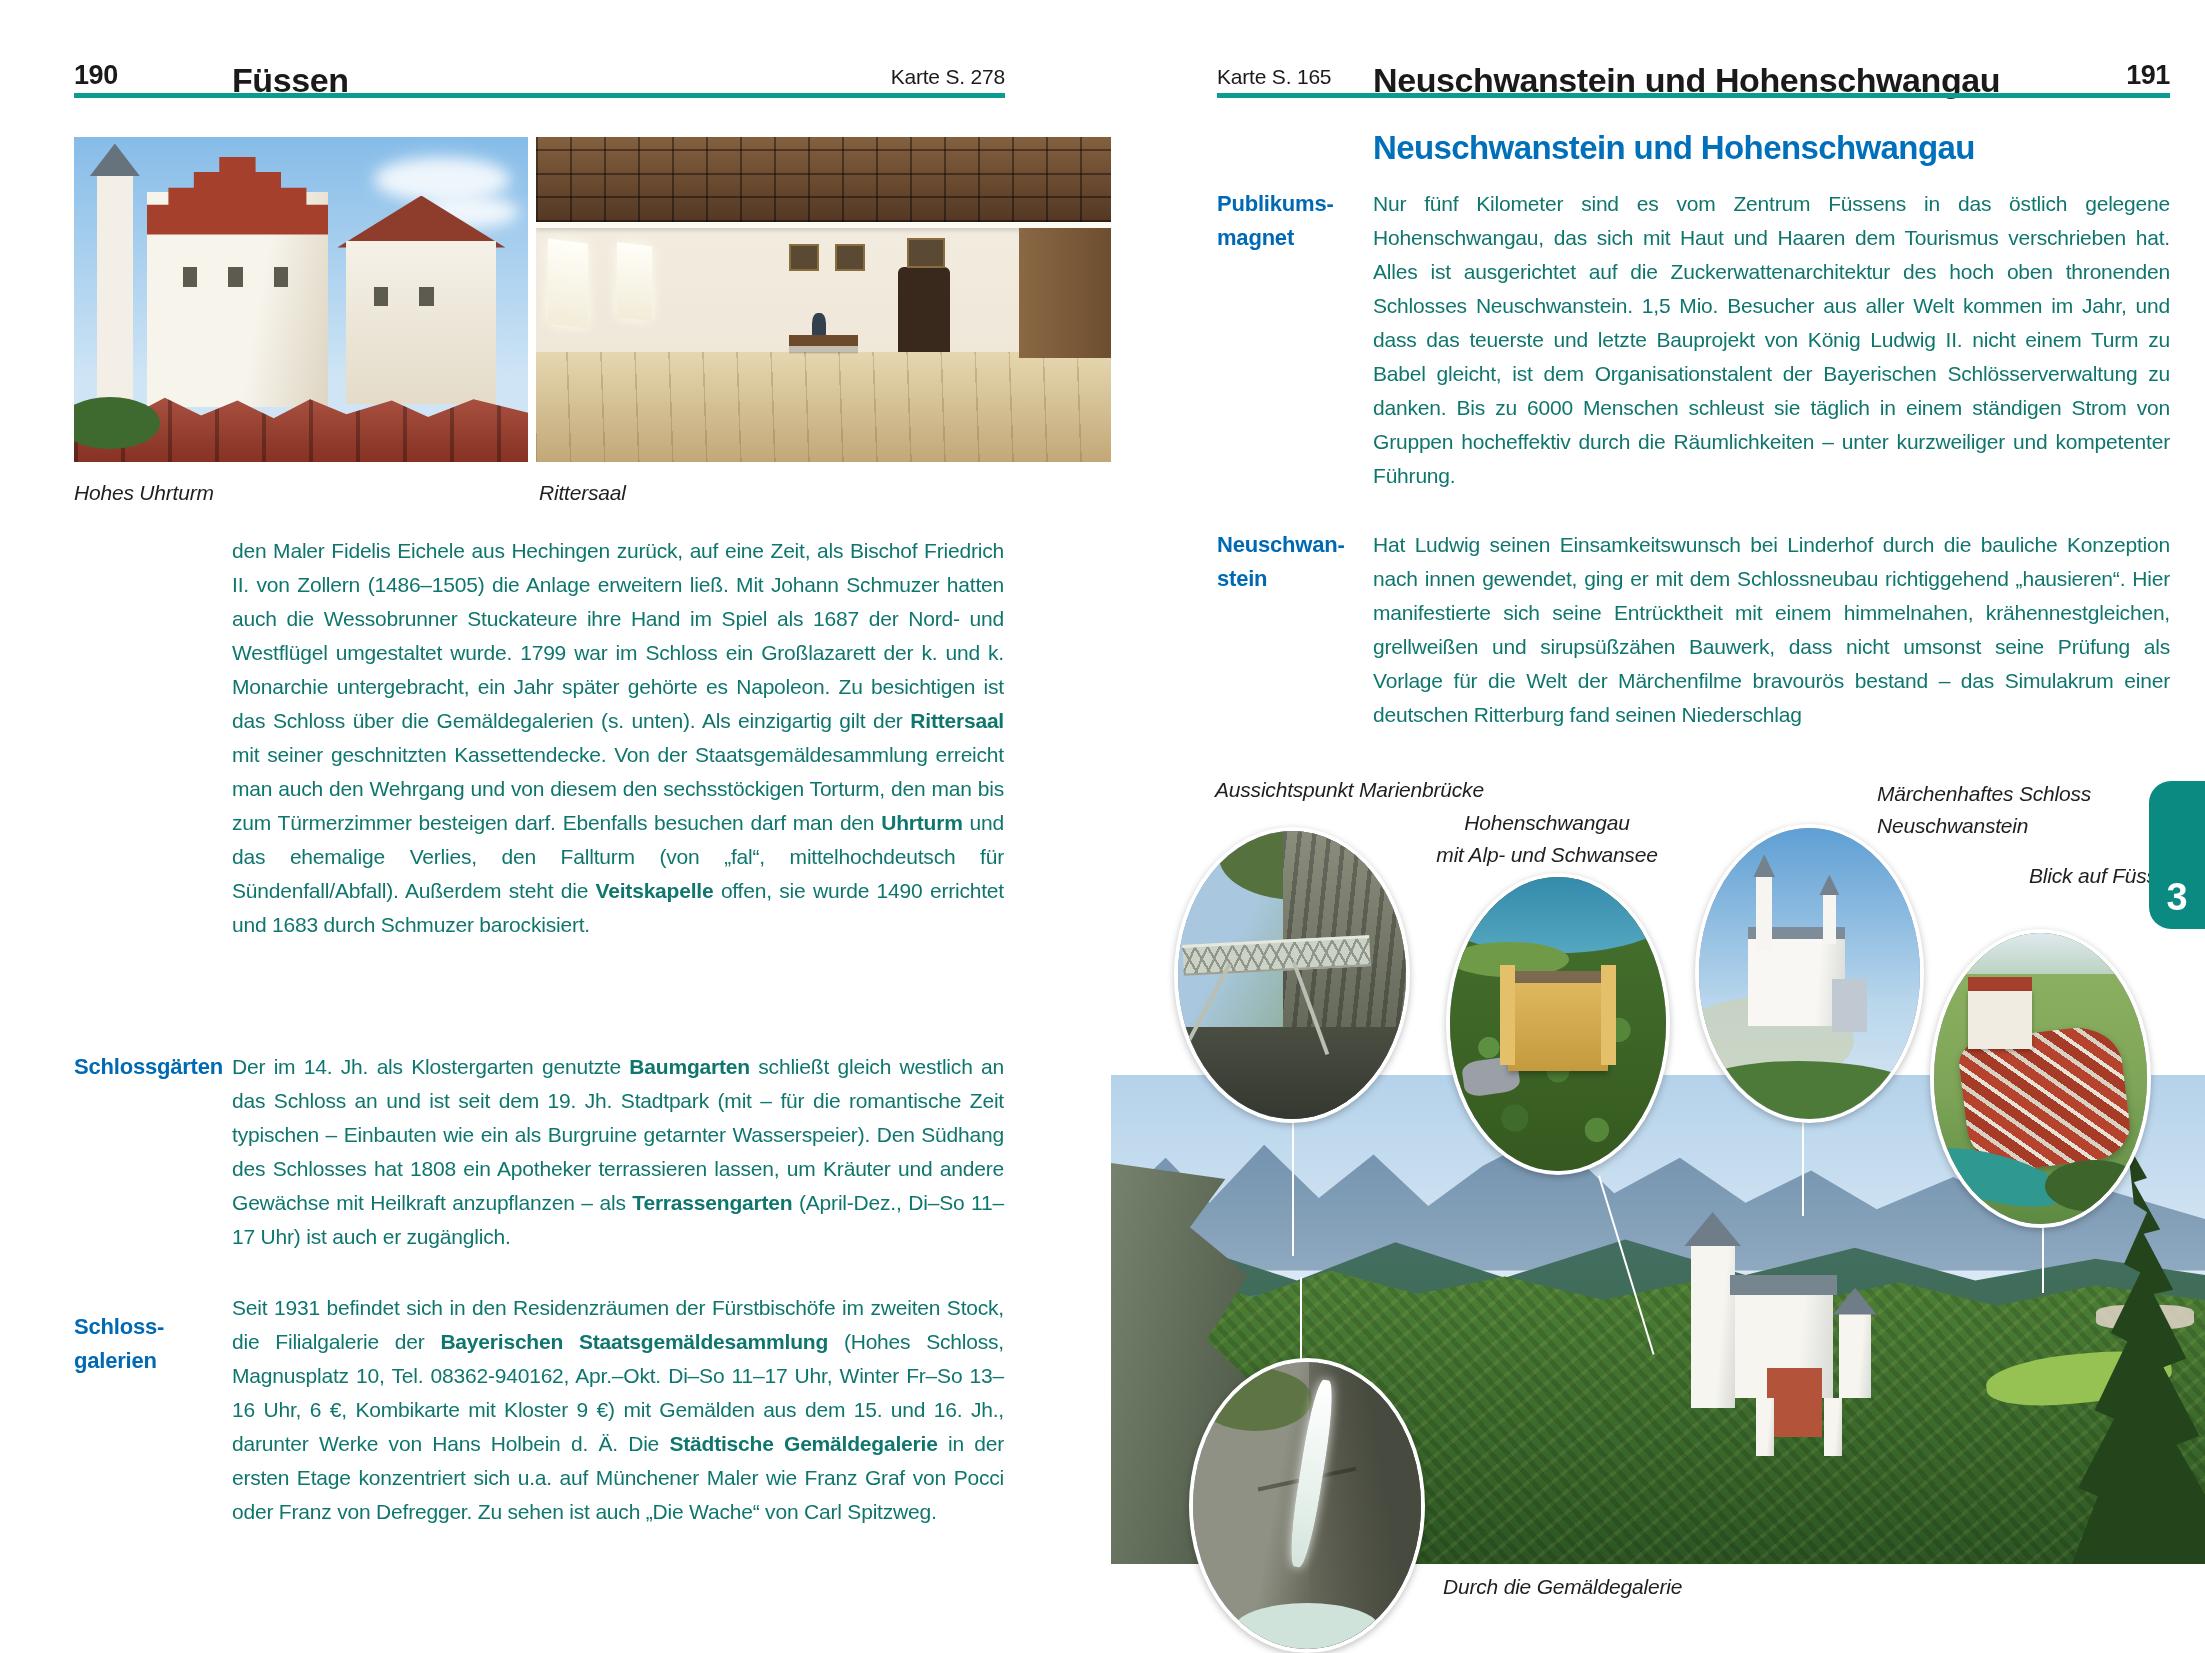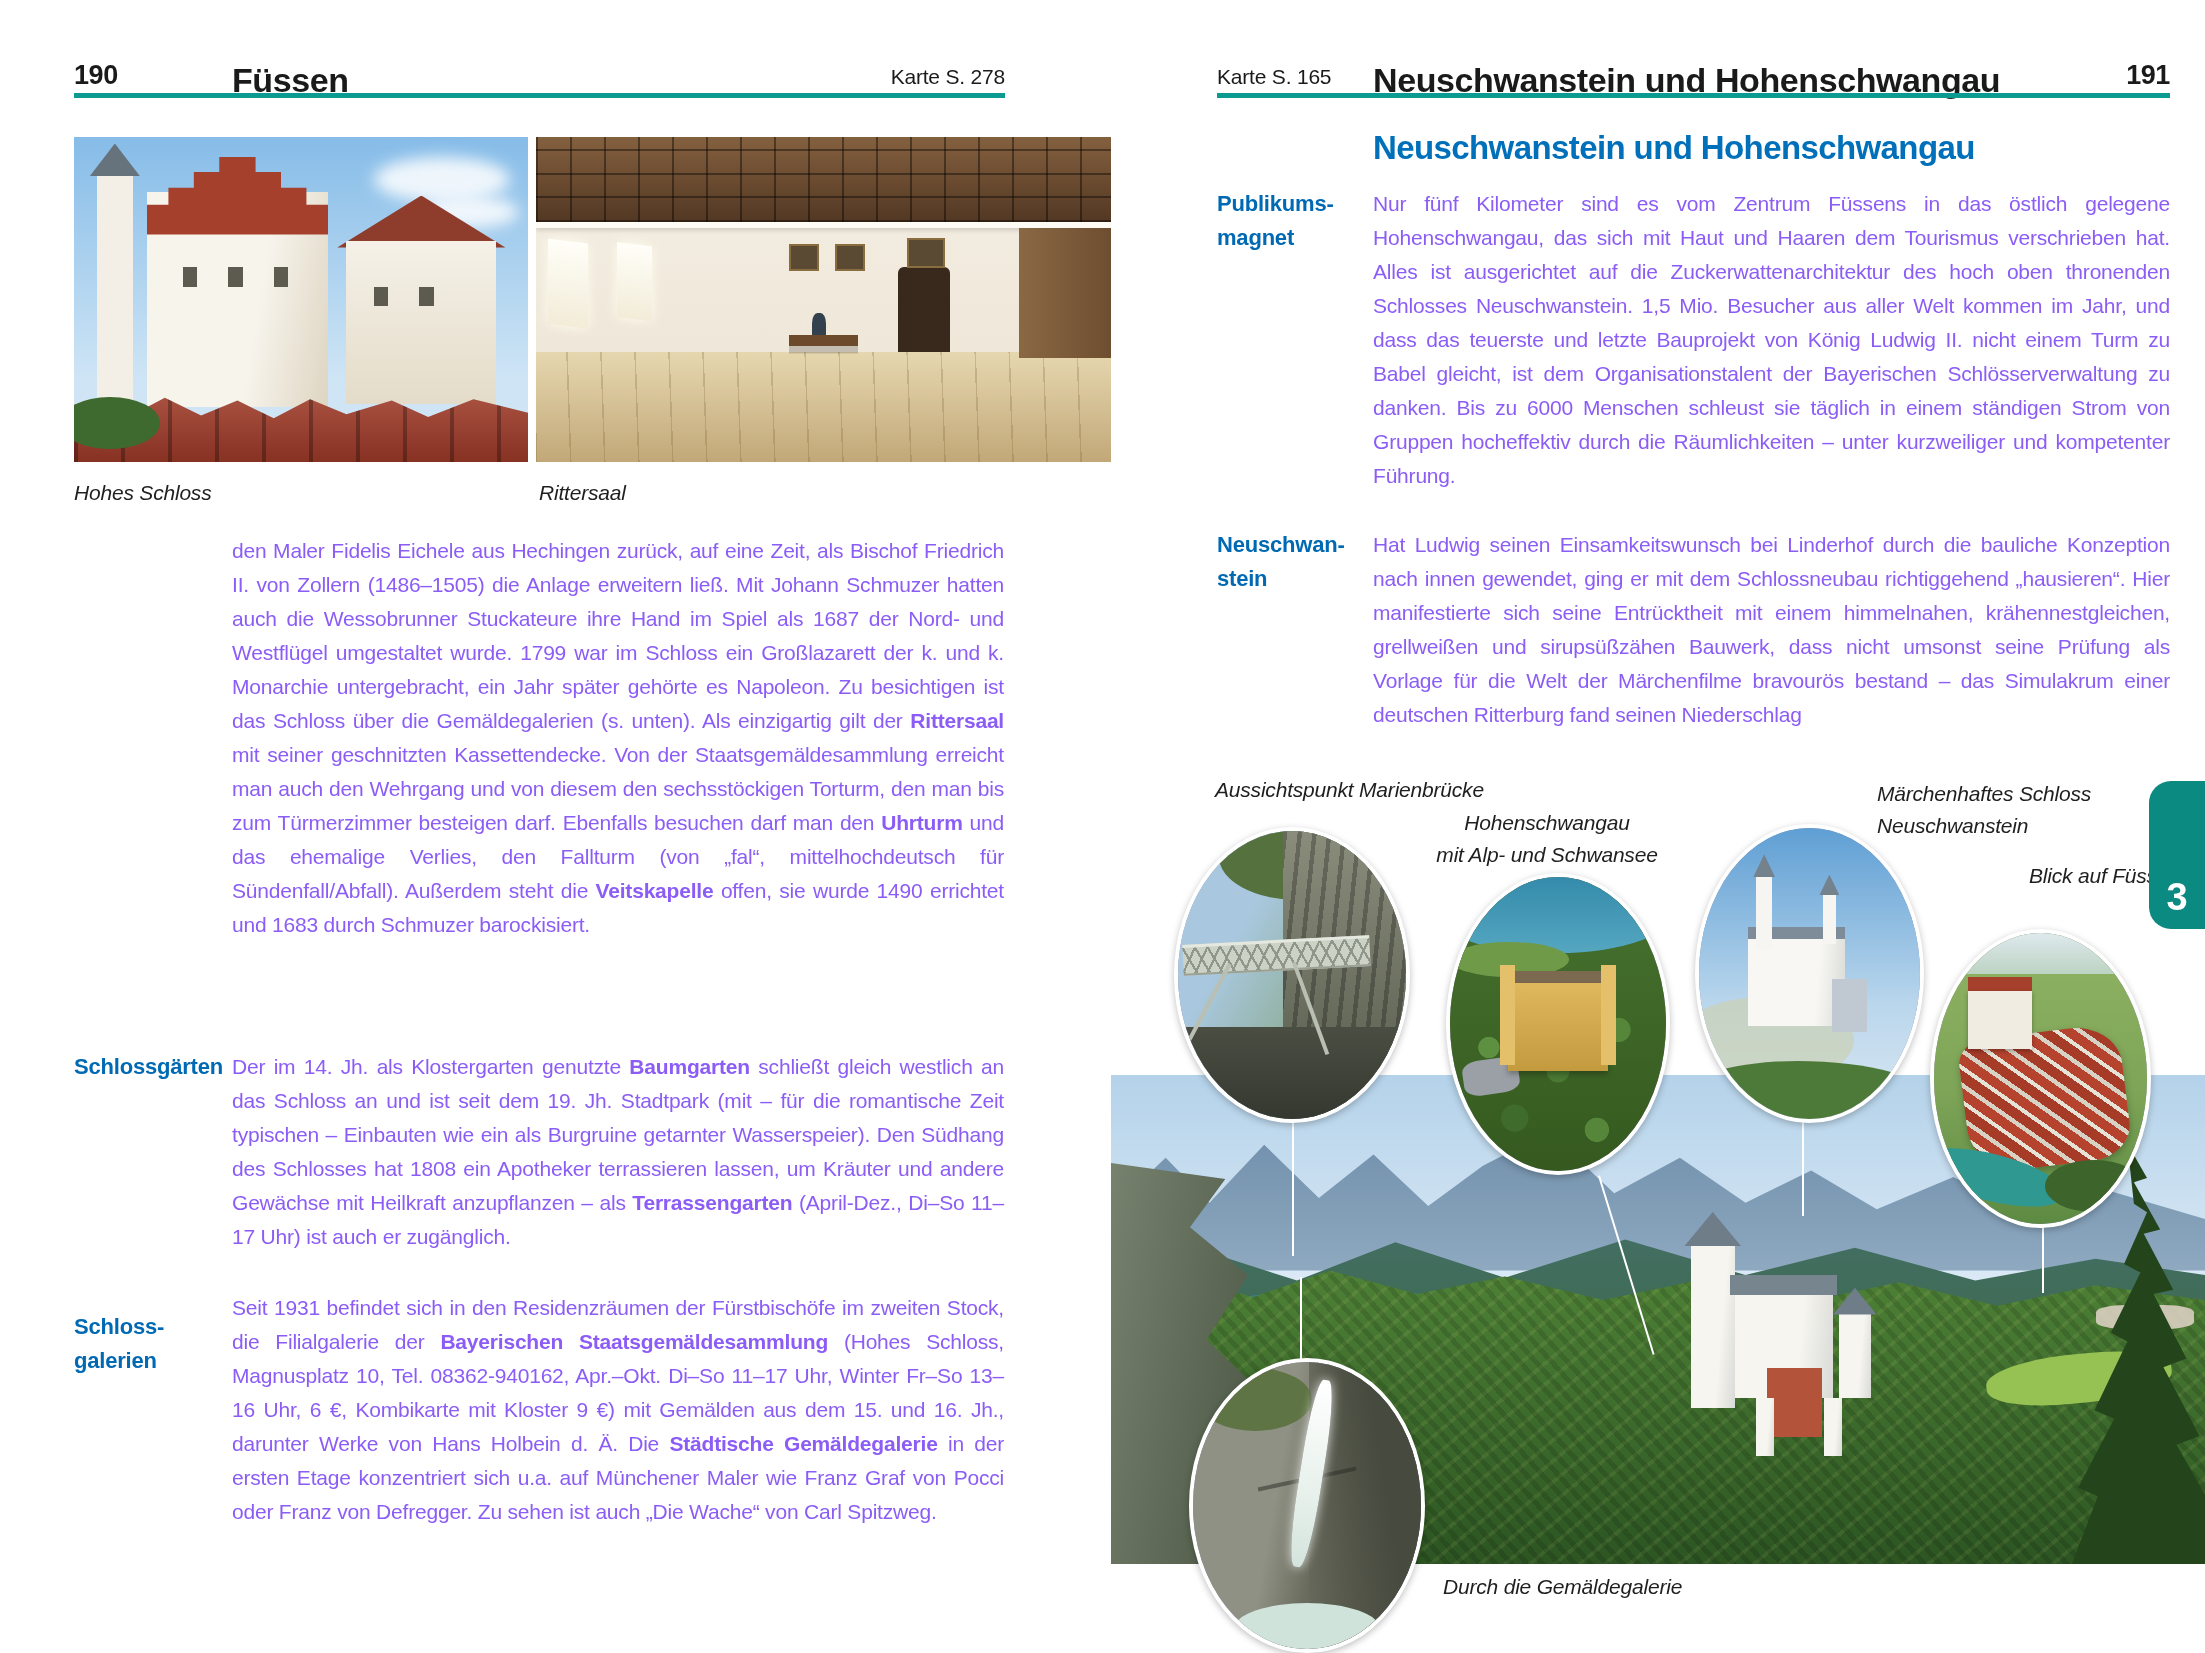--- a/index.html
+++ b/index.html
@@ -7,21 +7,21 @@
        font-family:"Liberation Sans",sans-serif;color:#1a1a1a;}
   .abs{position:absolute;}
 
   
   .hnum{font-size:27px;font-weight:bold;letter-spacing:-0.4px;}
   .htitle{font-size:34px;font-weight:bold;letter-spacing:-0.4px;}
   .hmap{font-size:21px;letter-spacing:-0.2px;}
   .rule{height:5.1px;background:#0c9b91;}
 
   
-  .par{font-size:21px;line-height:34px;text-align:justify;letter-spacing:-0.2px;color:#8b5cf6;}
+  .par{font-size:21px;line-height:34px;text-align:justify;letter-spacing:-0.2px;color:#0f766e;}
   .par b{font-weight:bold;}
   .mlabel{font-size:22px;line-height:34px;font-weight:bold;color:#0069b4;letter-spacing:-0.2px;}
   .heading{font-size:33px;font-weight:bold;color:#0070ba;letter-spacing:-0.6px;}
   .cap{font-style:italic;font-size:21px;letter-spacing:-0.2px;color:#1f1f1f;}
 
   
   .photo{position:absolute;overflow:hidden;background:#cbd8e2;}
   .ph{position:absolute;}
 
   
@@ -184,21 +184,21 @@
   <div class="ph p2-win" style="left:2%;top:32%;width:7%;height:26%;"></div>
   <div class="ph p2-win" style="left:14%;top:33%;width:6%;height:23%;"></div>
   <div class="ph p2-door"></div>
   <div class="ph p2-paint" style="left:64.5%;top:31%;width:6%;height:8%;"></div>
   <div class="ph p2-paint" style="left:44%;top:33%;width:4.5%;height:7%;"></div>
   <div class="ph p2-paint" style="left:52%;top:33%;width:4.5%;height:7%;"></div>
   <div class="ph p2-panel"></div>
   <div class="ph p2-fig"></div>
   <div class="ph p2-bench"></div>
 </div>
-<div class="abs cap" style="left:74px;top:481px;">Hohes Schloss</div>
+<div class="abs cap" style="left:74px;top:481px;">Hohes Uhrturm</div>
 <div class="abs cap" style="left:539px;top:481px;">Rittersaal</div>
 
 <div class="abs par" style="left:232px;top:534px;width:772px;">den Maler Fidelis Eichele aus Hechingen zurück, auf eine Zeit, als Bischof Friedrich II. von Zollern (1486–1505) die Anlage erweitern ließ. Mit Johann Schmuzer hatten auch die Wessobrunner Stuckateure ihre Hand im Spiel als 1687 der Nord- und Westflügel umgestaltet wurde. 1799 war im Schloss ein Großlazarett der k. und k. Monarchie untergebracht, ein Jahr später gehörte es Napoleon. Zu besichtigen ist das Schloss über die Gemäldegalerien (s. unten). Als einzigartig gilt der <b>Rittersaal</b> mit seiner geschnitzten Kassettendecke. Von der Staatsgemäldesammlung erreicht man auch den Wehrgang und von diesem den sechsstöckigen Torturm, den man bis zum Türmerzimmer besteigen darf. Ebenfalls besuchen darf man den <b>Uhrturm</b> und das ehemalige Verlies, den Fallturm (von „fal“, mittelhochdeutsch für Sündenfall/Abfall). Außerdem steht die <b>Veitskapelle</b> offen, sie wurde 1490 errichtet und 1683 durch Schmuzer barockisiert.</div>
 
 <div class="abs mlabel" style="left:74px;top:1050px;">Schlossgärten</div>
 <div class="abs par" style="left:232px;top:1050px;width:772px;">Der im 14. Jh. als Klostergarten genutzte <b>Baumgarten</b> schließt gleich westlich an das Schloss an und ist seit dem 19. Jh. Stadtpark (mit – für die romantische Zeit typischen – Einbauten wie ein als Burgruine getarnter Wasserspeier). Den Südhang des Schlosses hat 1808 ein Apotheker terrassieren lassen, um Kräuter und andere Gewächse mit Heilkraft anzupflanzen – als <b>Terrassengarten</b> (April-Dez., Di–So 11–17 Uhr) ist auch er zugänglich.</div>
 
 <div class="abs mlabel" style="left:74px;top:1291px;margin-top:19px;">Schloss-<br>galerien</div>
 <div class="abs par" style="left:232px;top:1291px;width:772px;">Seit 1931 befindet sich in den Residenzräumen der Fürstbischöfe im zweiten Stock, die Filialgalerie der <b>Bayerischen Staatsgemäldesammlung</b> (Hohes Schloss, Magnusplatz 10, Tel. 08362-940162, Apr.–Okt. Di–So 11–17 Uhr, Winter Fr–So 13–16 Uhr, 6 €, Kombikarte mit Kloster 9 €) mit Gemälden aus dem 15. und 16. Jh., darunter Werke von Hans Holbein d. Ä. Die <b>Städtische Gemäldegalerie</b> in der ersten Etage konzentriert sich u.a. auf Münchener Maler wie Franz Graf von Pocci oder Franz von Defregger. Zu sehen ist auch „Die Wache“ von Carl Spitzweg.</div>
 

